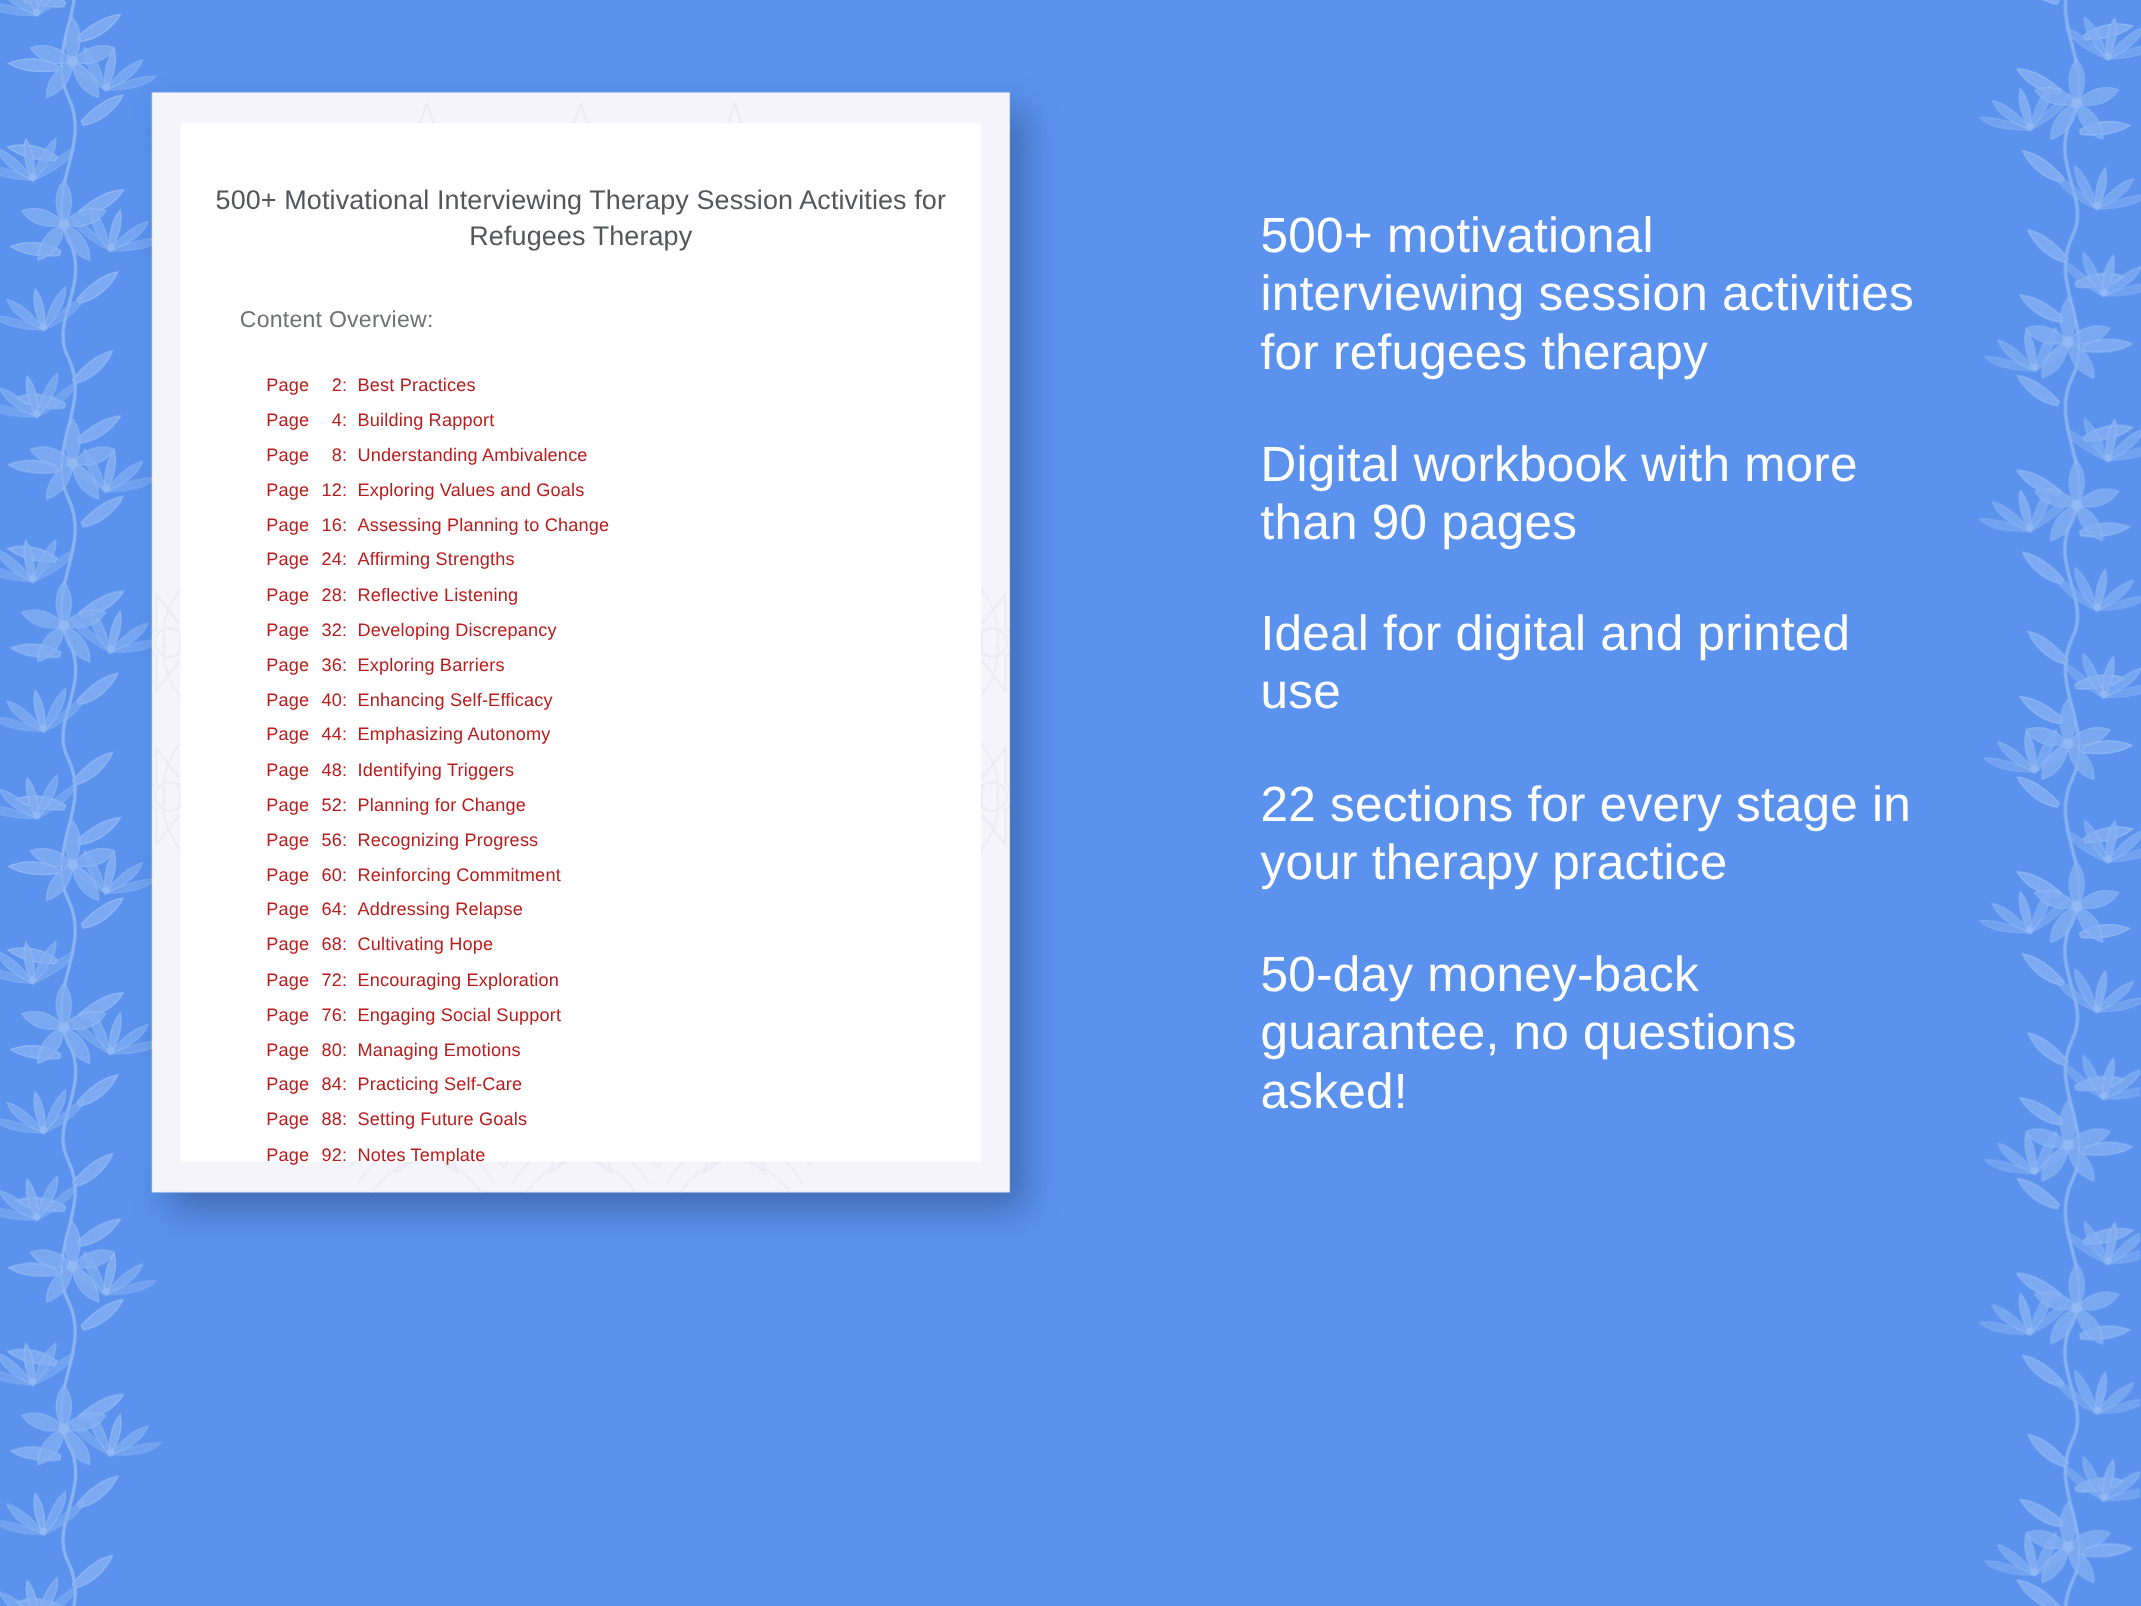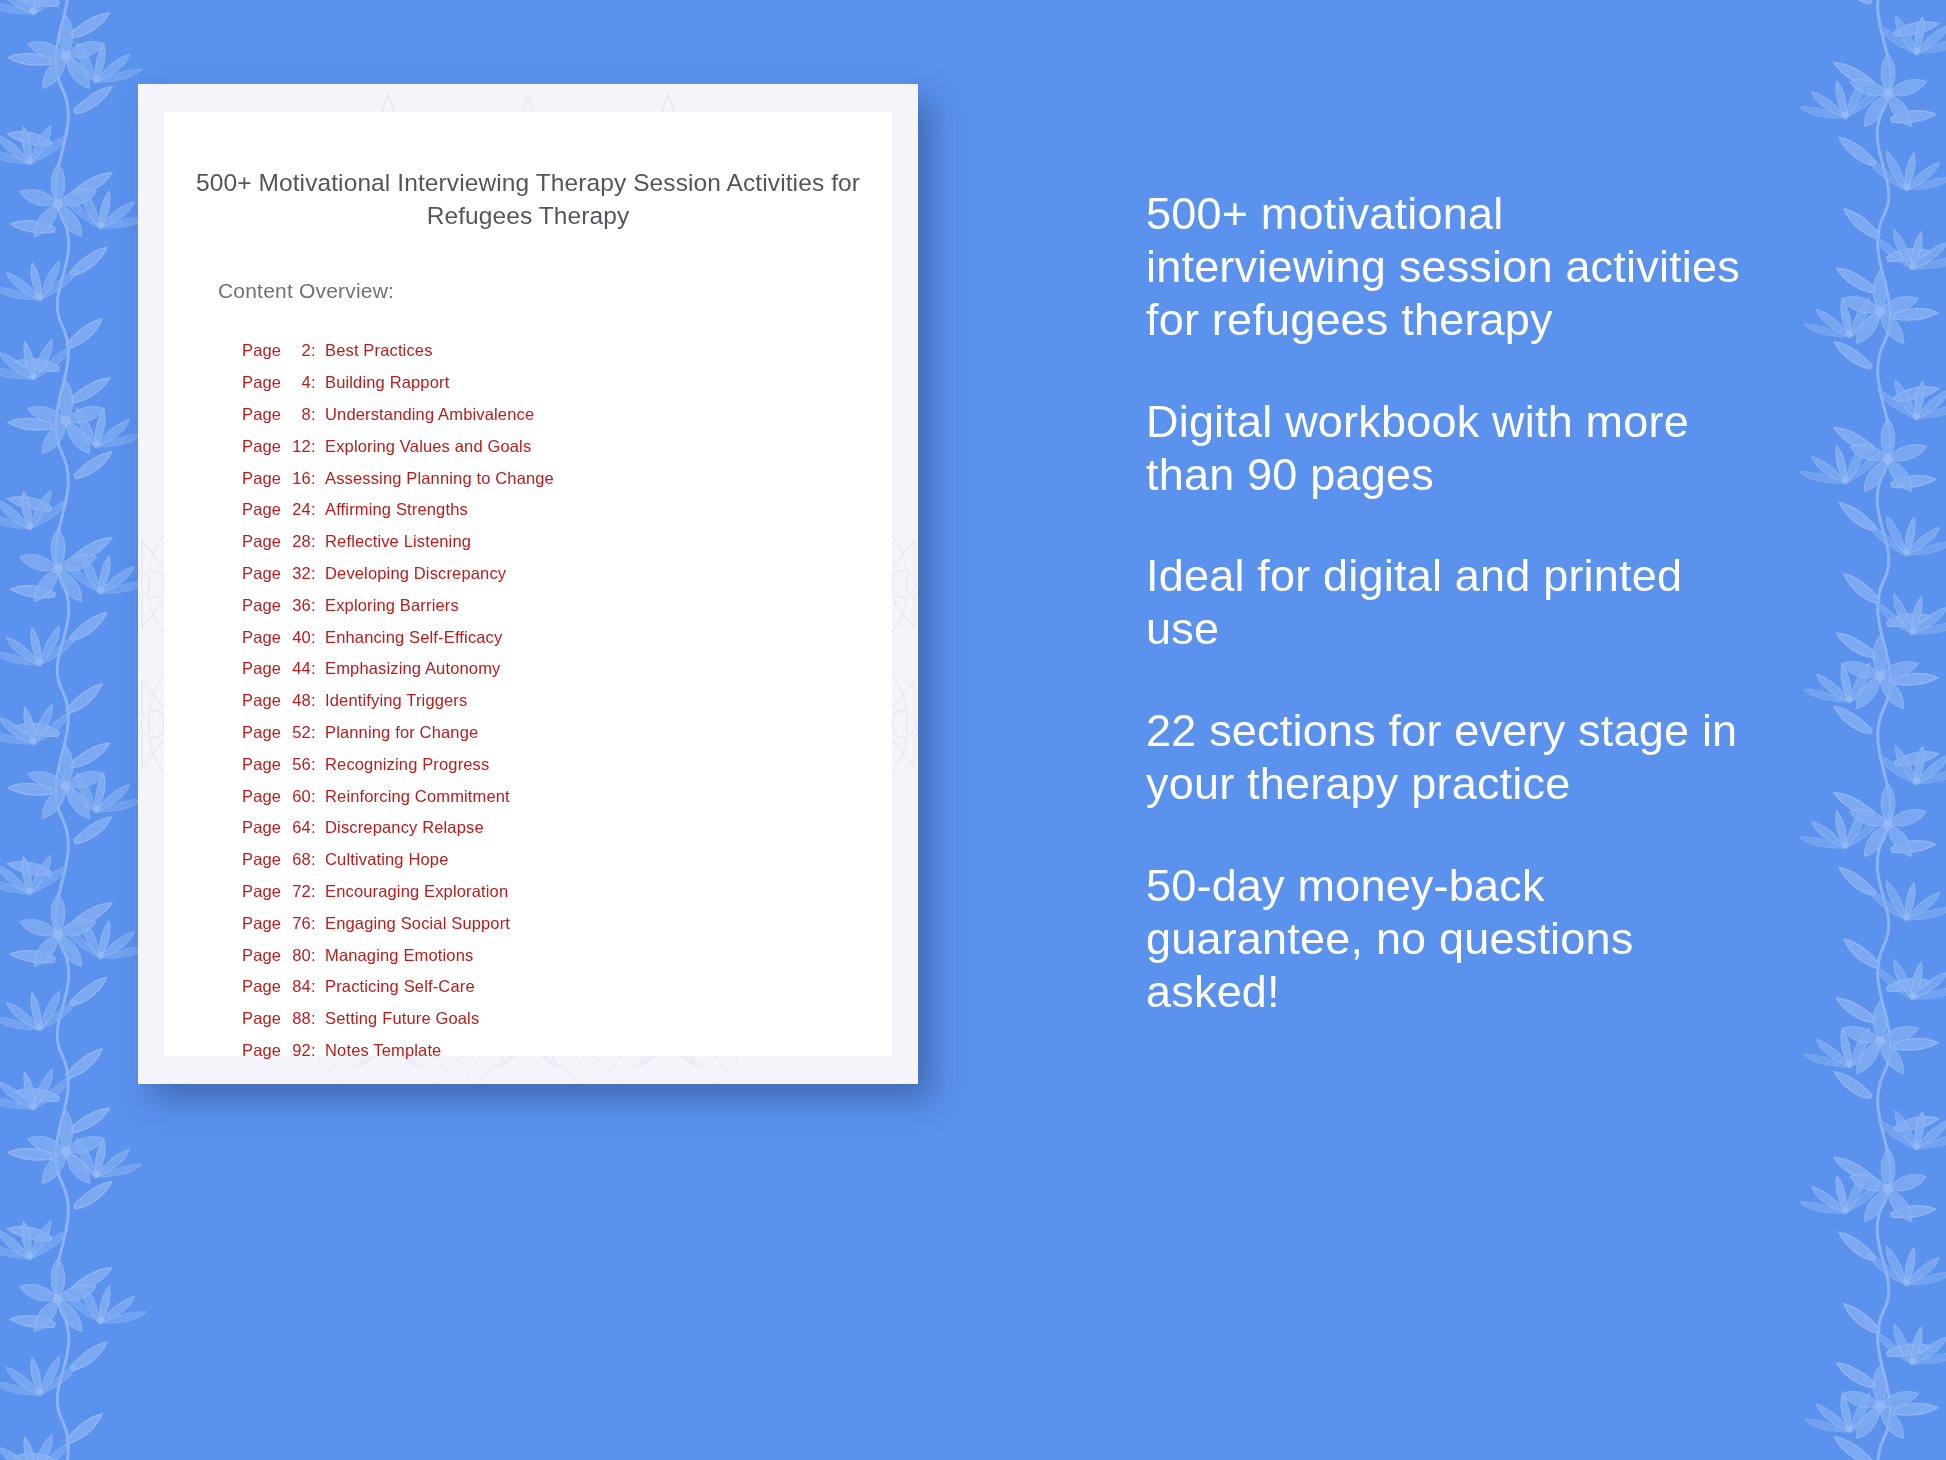--- a/index.html
+++ b/index.html
@@ -339,21 +339,21 @@
           <li class="toc-row">
             <span class="toc-page-col"><span>Page </span><span class="toc-num">56</span><span>:</span></span>
             <span class="toc-title">Recognizing Progress</span>
           </li>
           <li class="toc-row">
             <span class="toc-page-col"><span>Page </span><span class="toc-num">60</span><span>:</span></span>
             <span class="toc-title">Reinforcing Commitment</span>
           </li>
           <li class="toc-row">
             <span class="toc-page-col"><span>Page </span><span class="toc-num">64</span><span>:</span></span>
-            <span class="toc-title">Discrepancy Relapse</span>
+            <span class="toc-title">Addressing Relapse</span>
           </li>
           <li class="toc-row">
             <span class="toc-page-col"><span>Page </span><span class="toc-num">68</span><span>:</span></span>
             <span class="toc-title">Cultivating Hope</span>
           </li>
           <li class="toc-row">
             <span class="toc-page-col"><span>Page </span><span class="toc-num">72</span><span>:</span></span>
             <span class="toc-title">Encouraging Exploration</span>
           </li>
           <li class="toc-row">

